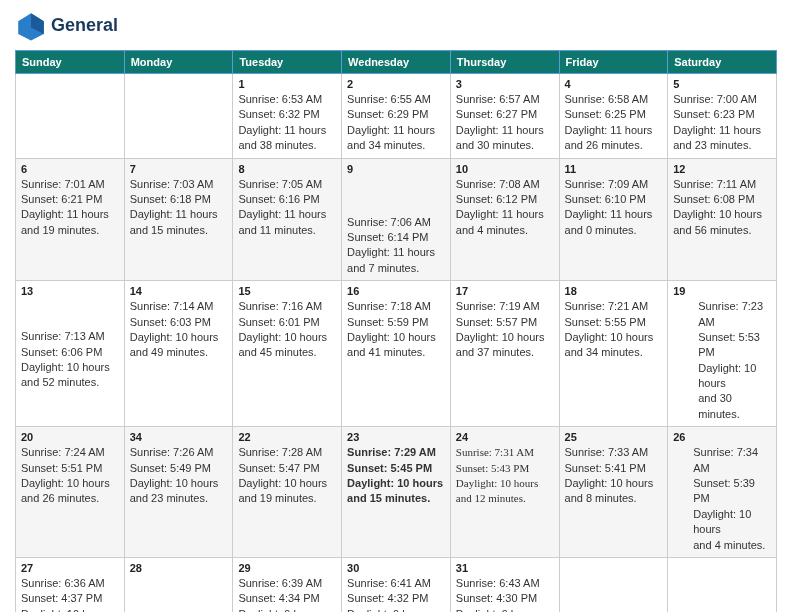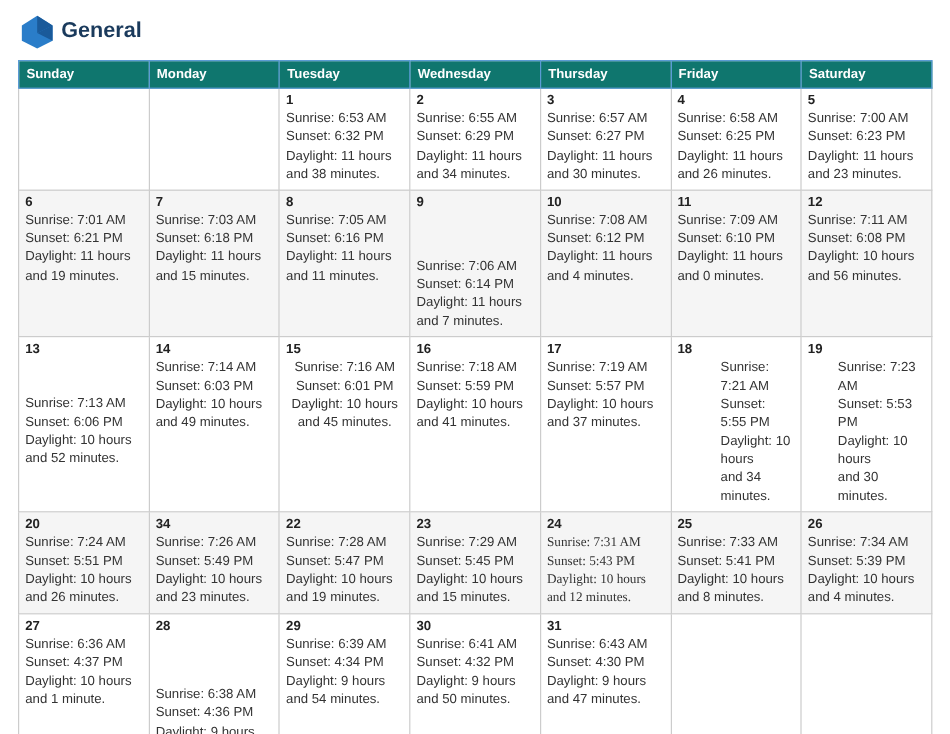--- a/index.html
+++ b/index.html
@@ -230,42 +230,42 @@
           </td>
           <td>
             <div class="day-num">14</div>
             <div class="day-info" style="white-space: pre-line;">Sunrise: 7:14 AM
 Sunset: 6:03 PM
 Daylight: 10 hours
 and 49 minutes.</div>
           </td>
           <td>
             <div class="day-num">15</div>
-            <div class="day-info" style="white-space: pre-line; text-align: center;">Sunrise: 7:16 AM
+            <div class="day-info" style="white-space: pre-line;">Sunrise: 7:16 AM
 Sunset: 6:01 PM
 Daylight: 10 hours
 and 45 minutes.</div>
           </td>
           <td>
             <div class="day-num">16</div>
             <div class="day-info" style="white-space: pre-line;">Sunrise: 7:18 AM
 Sunset: 5:59 PM
 Daylight: 10 hours
 and 41 minutes.</div>
           </td>
           <td>
             <div class="day-num">17</div>
             <div class="day-info" style="white-space: pre-line;">Sunrise: 7:19 AM
 Sunset: 5:57 PM
 Daylight: 10 hours
 and 37 minutes.</div>
           </td>
           <td>
             <div class="day-num">18</div>
-            <div class="day-info" style="white-space: pre-line; margin-left: 36px;">Sunrise: 7:21 AM
+            <div class="day-info" style="white-space: pre-line;">Sunrise: 7:21 AM
 Sunset: 5:55 PM
 Daylight: 10 hours
 and 34 minutes.</div>
           </td>
           <td>
             <div class="day-num">19</div>
             <div class="day-info" style="white-space: pre-line; margin-left: 25px;">Sunrise: 7:23 AM
 Sunset: 5:53 PM
 Daylight: 10 hours
 and 30 minutes.</div>
@@ -288,42 +288,42 @@
           </td>
           <td>
             <div class="day-num">22</div>
             <div class="day-info" style="white-space: pre-line;">Sunrise: 7:28 AM
 Sunset: 5:47 PM
 Daylight: 10 hours
 and 19 minutes.</div>
           </td>
           <td>
             <div class="day-num">23</div>
-            <div class="day-info" style="white-space: pre-line;">Sunrise: 7:29 AM
+            <div class="day-info" style="white-space: pre-line; font-weight: bold;">Sunrise: 7:29 AM
 Sunset: 5:45 PM
 Daylight: 10 hours
 and 15 minutes.</div>
           </td>
           <td>
             <div class="day-num">24</div>
             <div class="day-info" style="white-space: pre-line; font-family: Liberation Serif, serif;">Sunrise: 7:31 AM
 Sunset: 5:43 PM
 Daylight: 10 hours
 and 12 minutes.</div>
           </td>
           <td>
             <div class="day-num">25</div>
             <div class="day-info" style="white-space: pre-line;">Sunrise: 7:33 AM
 Sunset: 5:41 PM
 Daylight: 10 hours
 and 8 minutes.</div>
           </td>
           <td>
             <div class="day-num">26</div>
-            <div class="day-info" style="white-space: pre-line;">Sunrise: 7:34 AM
+            <div class="day-info" style="white-space: pre-line; margin-left: 20px;">Sunrise: 7:34 AM
 Sunset: 5:39 PM
 Daylight: 10 hours
 and 4 minutes.</div>
           </td>
         </tr>
         <tr>
           <td>
             <div class="day-num">27</div>
             <div class="day-info" style="white-space: pre-line;">Sunrise: 6:36 AM
 Sunset: 4:37 PM

